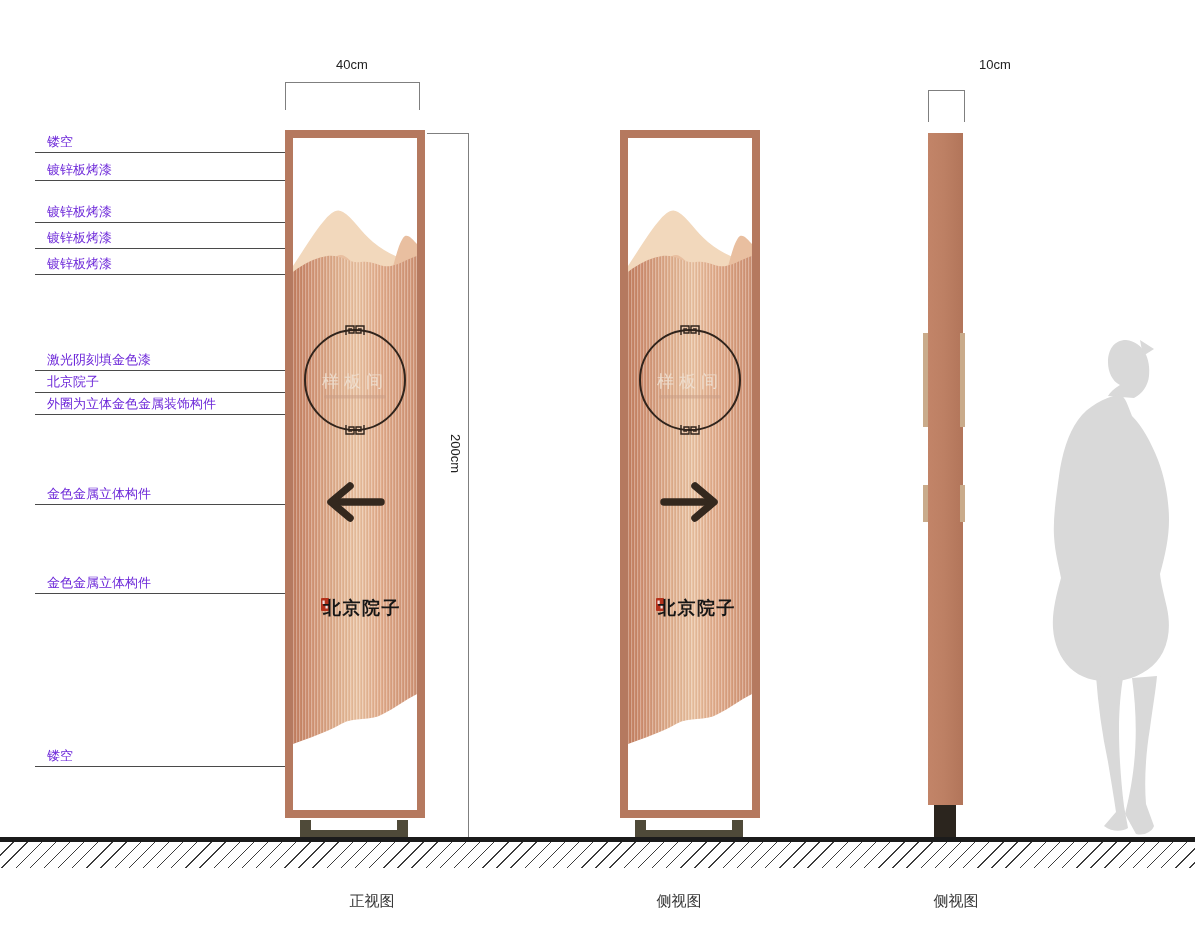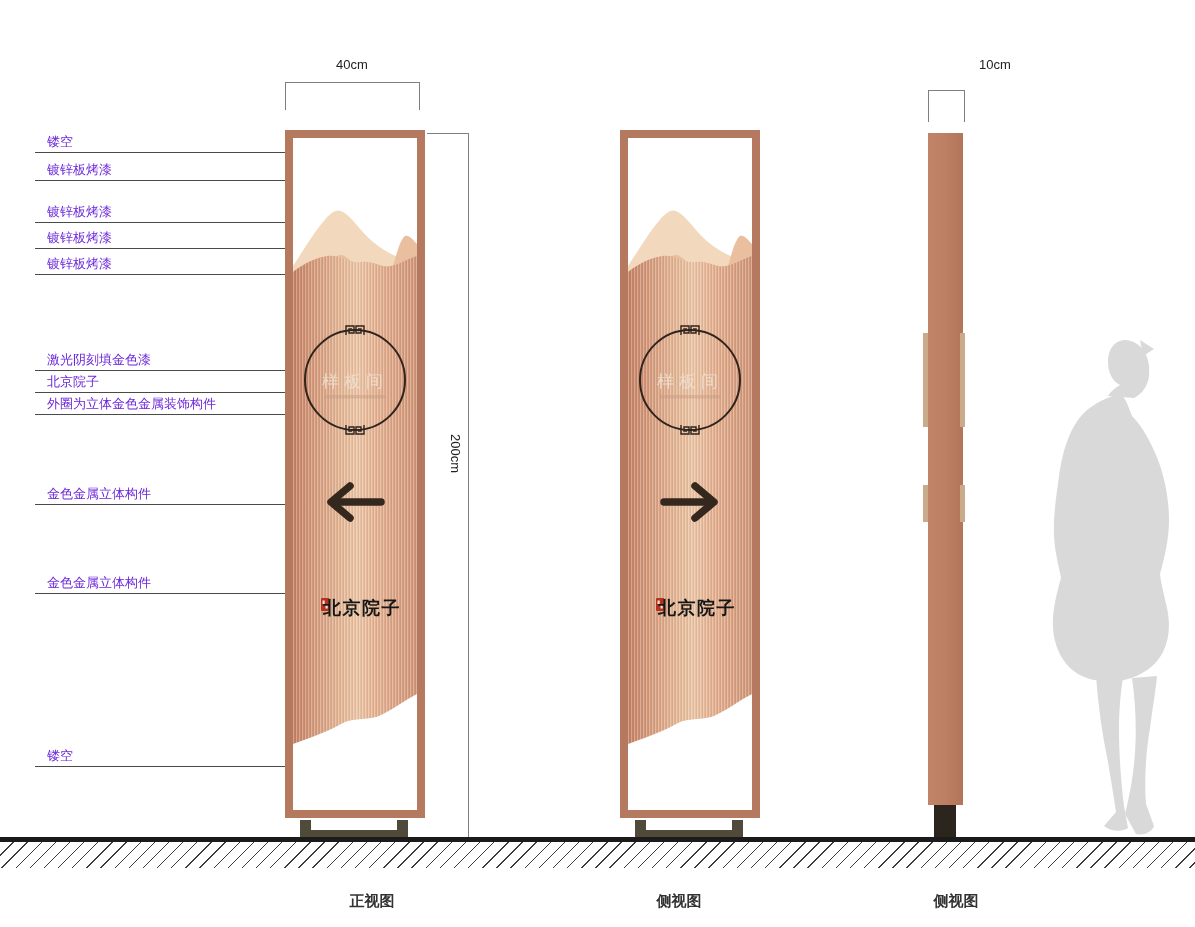--- a/index.html
+++ b/index.html
@@ -2,21 +2,21 @@
 <html><head>
 <meta charset="utf-8">
 <style>
   html,body{margin:0;padding:0;background:#fff;}
   .canvas{position:relative;width:1195px;height:927px;background:#ffffff;overflow:hidden;
           font-family:"Liberation Sans", sans-serif;color:#3a3a3a;}
   .ann{position:absolute;left:47px;font-size:13px;color:#6d28d9;white-space:nowrap;}
   .leader{position:absolute;left:35px;height:1px;background:#4a4a4a;}
   .dim-line{position:absolute;background:#7f7f7f;}
   .dim-text{position:absolute;font-size:13px;color:#222;}
-  .view-label{position:absolute;top:892px;font-size:15px;color:#333;transform:translateX(-50%);white-space:nowrap;font-weight:bold;}
+  .view-label{position:absolute;top:892px;font-size:15px;color:#333;transform:translateX(-50%);white-space:nowrap;}
   .side-col{position:absolute;left:928px;top:133px;width:35px;height:672px;
             background:linear-gradient(90deg,#c28468 0%,#bd8064 45%,#b2755a 100%);}
   .side-strip{position:absolute;width:5px;background:#c9ab8b;}
   .side-foot{position:absolute;left:934px;top:805px;width:22px;height:33px;background:#2b251e;}
   .base-foot{position:absolute;width:11px;height:11px;background:#4f4a39;}
   .base-runner{position:absolute;height:8px;background:#4f4a39;top:830px;}
   .ground-line{position:absolute;left:0;top:837px;width:1195px;height:5px;background:#1b1b1b;}
   .ground-hatch{position:absolute;left:0;top:842px;width:1195px;height:26px;
             background:repeating-linear-gradient(135deg,#ffffff 0 9px,#3c3c3c 9px 10px);}
   .rot90{transform:rotate(90deg);transform-origin:center;}

